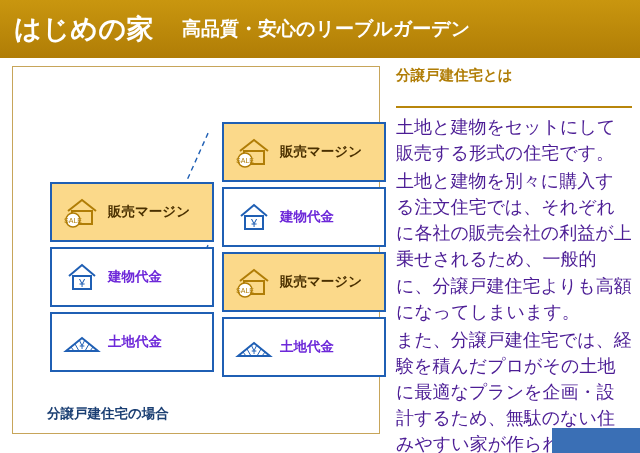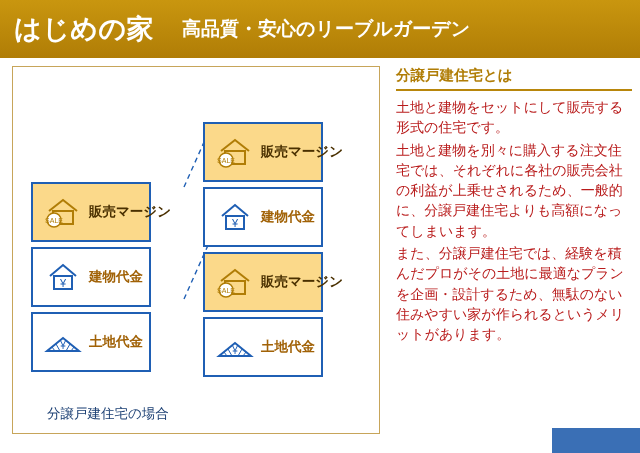--- a/index.html
+++ b/index.html
@@ -56,21 +56,22 @@
     left: 12px; top: 8px;
     width: 368px; height: 368px;
     border: 1px solid #c7a55a;
     background: #ffffff;
     box-sizing: border-box;
   }
 
   
   .stack {
     position: absolute;
-    width: 120px;
+    width: 164px;
+    margin-left: 19px;
   }
   #stack-left { left: 18px; top: 115px; }
   #stack-right { left: 190px; top: 55px; }
 
   .bar {
     box-sizing: border-box;
     border: 2px solid #1f5fb4;
     background: #ffffff;
     height: 60px;
     margin-bottom: 5px;
@@ -80,40 +81,40 @@
   }
   .bar.margin {
     background: #fbd98a;
     border-color: #1f5fb4;
   }
   .bar:last-child { margin-bottom: 0; }
 
   .bar .lbl {
     font-size: 13.5px;
     font-weight: bold;
-    color: #a16207;
+    color: #6d28d9;
     margin-left: 56px;
     white-space: nowrap;
   }
   .bar.margin .lbl { color: #4a3000; }
 
   
   .bar-icon {
     position: absolute;
     left: 10px;
     top: 50%;
     transform: translateY(-50%);
     width: 40px; height: 34px;
   }
 
   
   .caption {
     position: absolute;
     font-size: 13.5px;
-    font-weight: normal;
+    font-weight: bold;
     color: #1b3f73;
     white-space: nowrap;
   }
   #caption-left { left: 34px; top: 338px; }
   #caption-right { left: 212px; top: 338px; }
 
   
   #dash-svg {
     position: absolute;
     left: 0; top: 0;
@@ -124,30 +125,30 @@
   
   #text-panel {
     position: absolute;
     left: 396px; top: 8px;
     width: 236px;
   }
   #text-panel .heading {
     font-size: 14.5px;
     font-weight: bold;
     color: #b07d06;
-    padding-bottom: 4px;
+    padding-bottom: 21px;
     border-bottom: 2px solid #b8860b;
     margin-bottom: 6px;
     white-space: nowrap;
   }
   #text-panel p {
     margin: 0 0 2px 0;
-    font-size: 14px;
+    font-size: 18px;
     line-height: 1.45;
-    color: #b91c1c;
+    color: #4c1d95;
     text-align: left;
   }
 
   
   #bottom-bar {
     position: absolute;
     left: 552px; top: 428px;
     width: 88px; height: 25px;
     background: #3a6fb5;
   }

